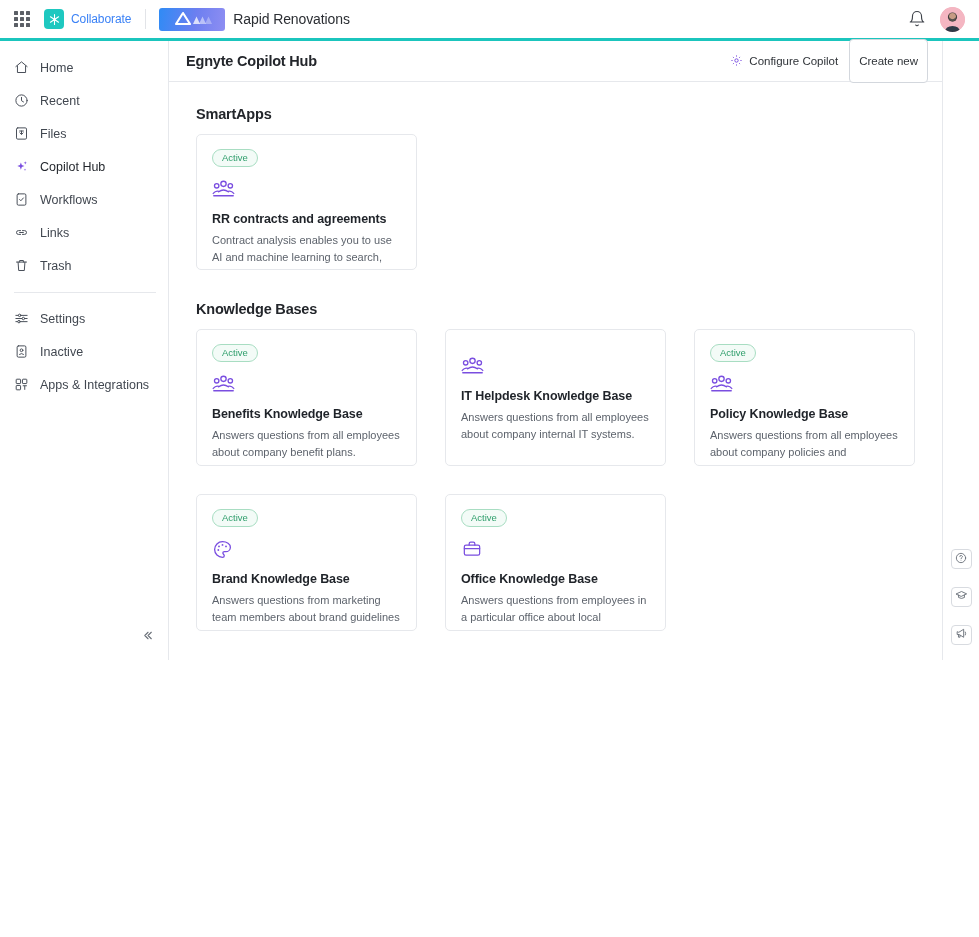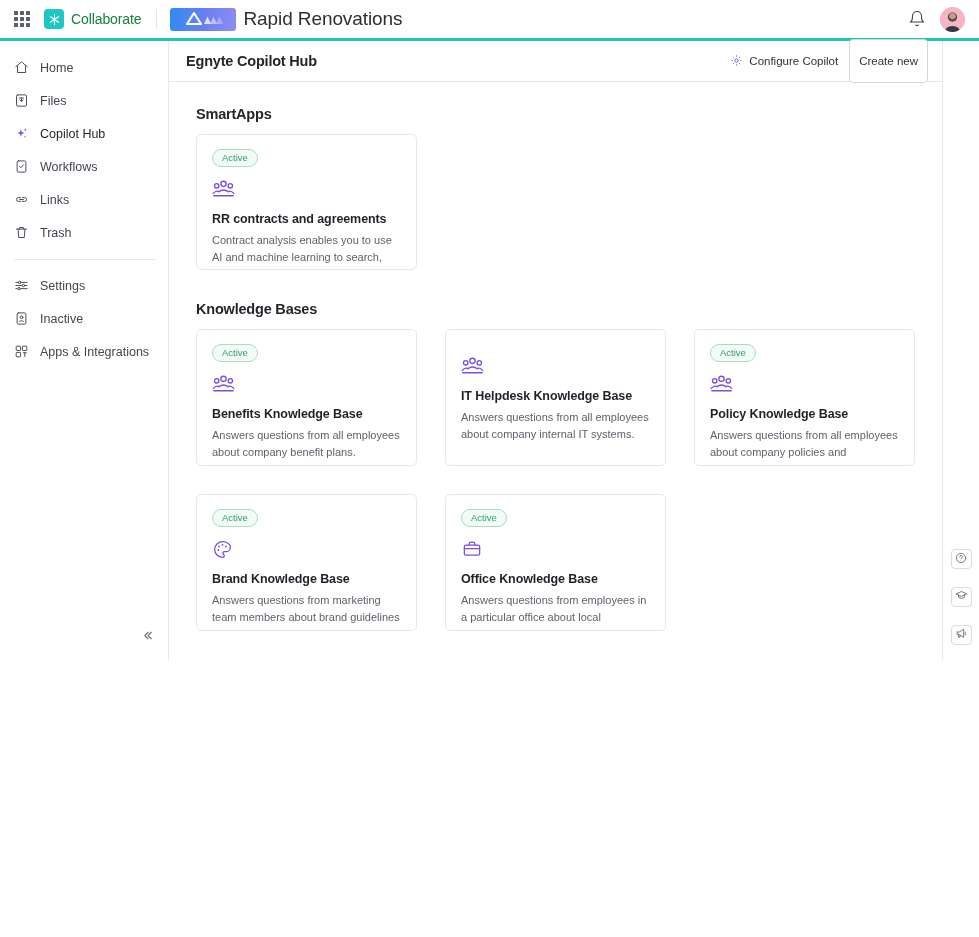--- a/index.html
+++ b/index.html
@@ -19,29 +19,29 @@
     padding: 0 14px;
     position: relative;
   }
   .apps-grid { width: 16px; height: 16px; display: grid; grid-template-columns: repeat(3,1fr); grid-template-rows: repeat(3,1fr); gap: 1.5px; margin-right: 14px; cursor: pointer;}
   .apps-grid i { background: #5b5f66; border-radius: 0.5px; display:block; }
   .collab-logo {
     width: 20px; height: 20px; border-radius: 4px;
     background: #1ec8c0; display: flex; align-items: center; justify-content: center;
     margin-right: 7px;
   }
-  .collab-name { font-size: 14px; color: #15803d; letter-spacing: -.1px; text-align: center; }
+  .collab-name { font-size: 12px; color: #3b82f6; letter-spacing: -.1px; text-align: center; }
   .divider-v { width: 1px; height: 20px; background: #e2e4e8; margin: 0 13px 0 14px; }
   .brand-banner {
     width: 66px; height: 23px; border-radius: 3px;
     background: linear-gradient(100deg, #2f8bf5 0%, #6d7ff0 55%, #8e8ef2 100%);
     display: flex; align-items: center; justify-content: center;
     margin-right: 8px; overflow: hidden;
   }
-  .brand-name { font-size: 19px; color: #2b2e33; letter-spacing: -.1px; }
+  .brand-name { font-size: 14px; color: #2b2e33; letter-spacing: -.1px; }
   .topbar-right { margin-left: auto; display: flex; align-items: center; gap: 14px; }
   .bell { width: 18px; height: 18px; cursor: pointer; }
   .avatar {
     width: 25px; height: 25px; border-radius: 50%;
     background: #f4b6c2; overflow: hidden; position: relative; cursor: pointer;
   }
   .teal-rule { height: 3px; background: #1bc5bd; width: 100%; }
 
   
   .body-wrap { display: flex; height: calc(937px - 41px); }
@@ -201,20 +201,29 @@
       <span class="nav-ico">
         <svg width="15" height="15" viewBox="0 0 24 24" fill="none" stroke="#4a505a" stroke-width="1.6" stroke-linecap="round" stroke-linejoin="round">
             <path d="M3 10.5L12 3l9 7.5"></path>
             <path d="M5.5 9.5V20h13V9.5"></path>
           </svg>
       </span>
       <span>Home</span>
     </div>
     <div class="nav-item">
       <span class="nav-ico">
+        <svg width="15" height="15" viewBox="0 0 24 24" fill="none" stroke="#4a505a" stroke-width="1.6" stroke-linecap="round">
+            <circle cx="12" cy="12" r="9"></circle>
+            <path d="M12 7v5.3l3.2 2"></path>
+          </svg>
+      </span>
+      <span>Recent</span>
+    </div>
+    <div class="nav-item">
+      <span class="nav-ico">
         <svg width="15" height="15" viewBox="0 0 24 24" fill="none" stroke="#4a505a" stroke-width="1.6" stroke-linecap="round" stroke-linejoin="round">
             <rect x="4" y="3" width="16" height="18" rx="2"></rect>
             <path d="M9 8h6M12 8v5M9.5 11l2.5 2.5L14.5 11"></path>
           </svg>
       </span>
       <span>Files</span>
     </div>
     <div class="nav-item active">
       <span class="nav-ico">
         <svg width="15" height="15" viewBox="0 0 24 24" fill="#7a4ee0">

